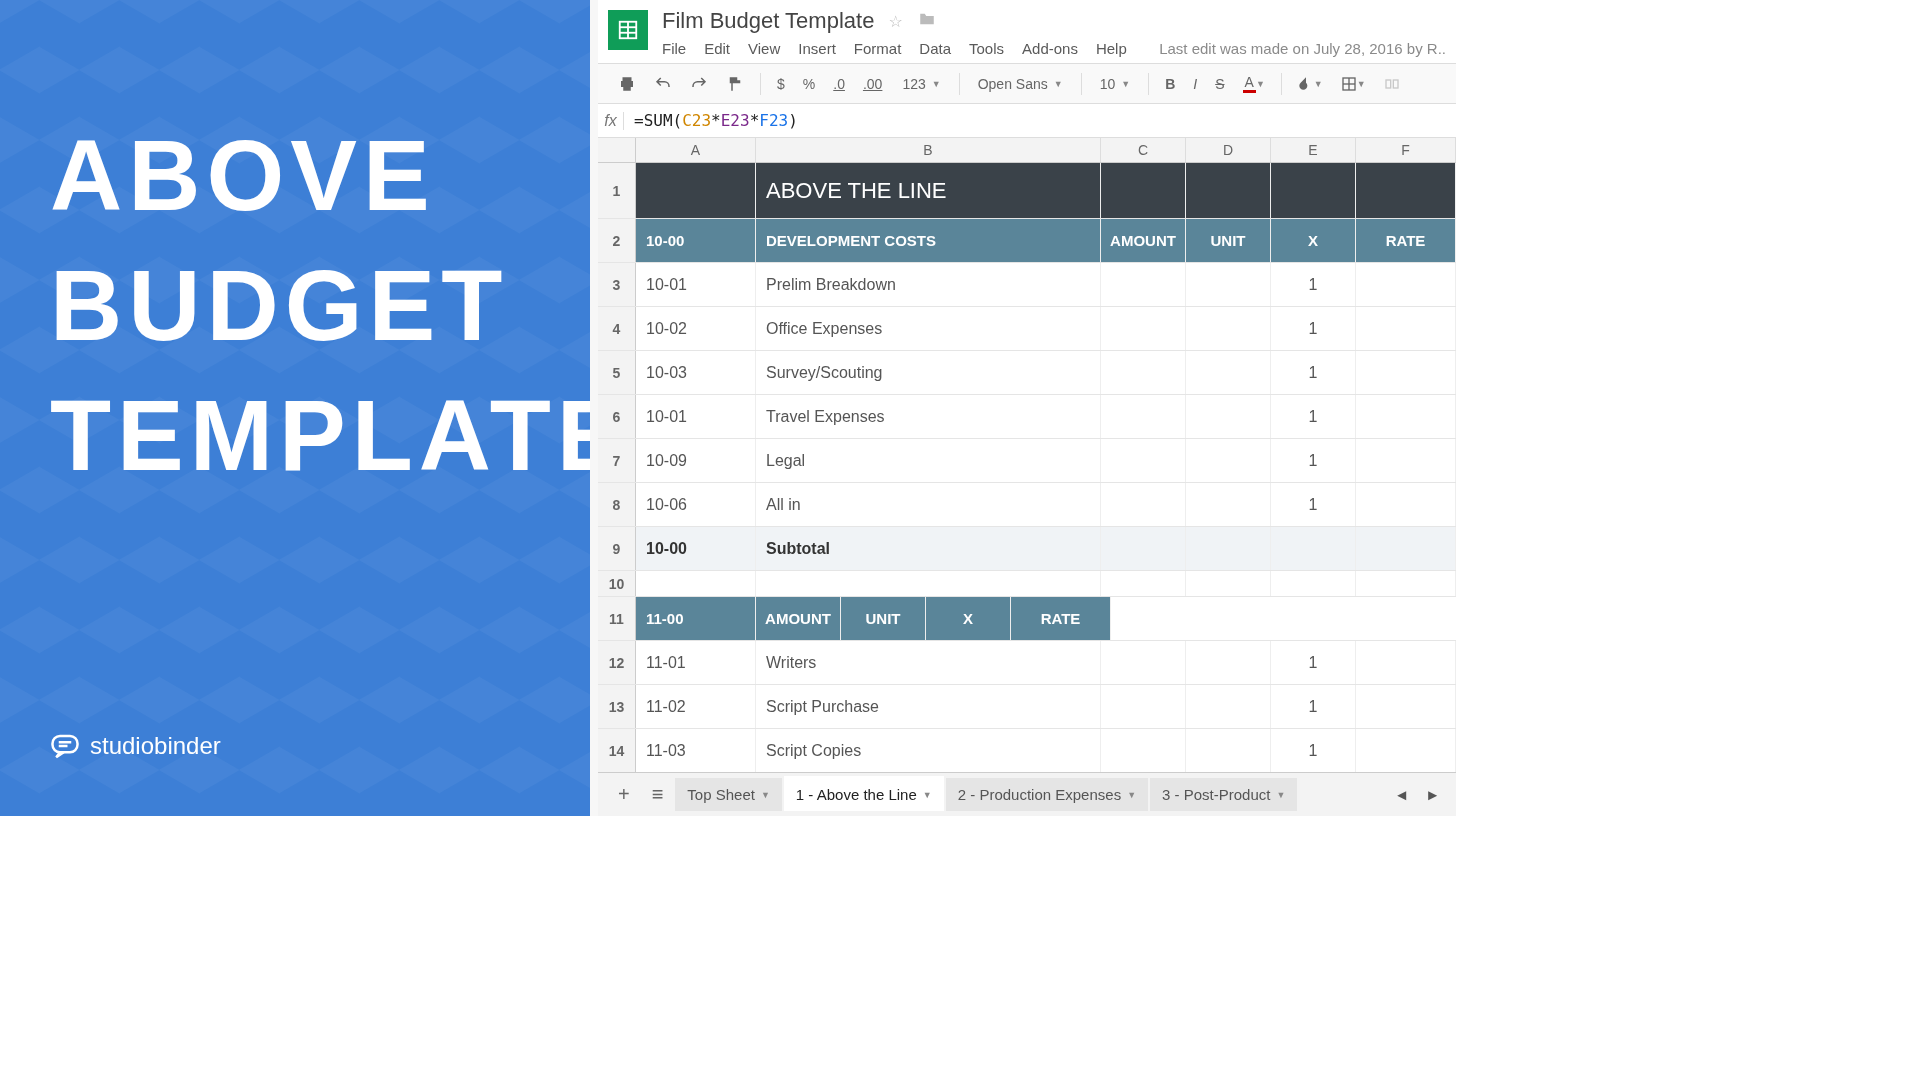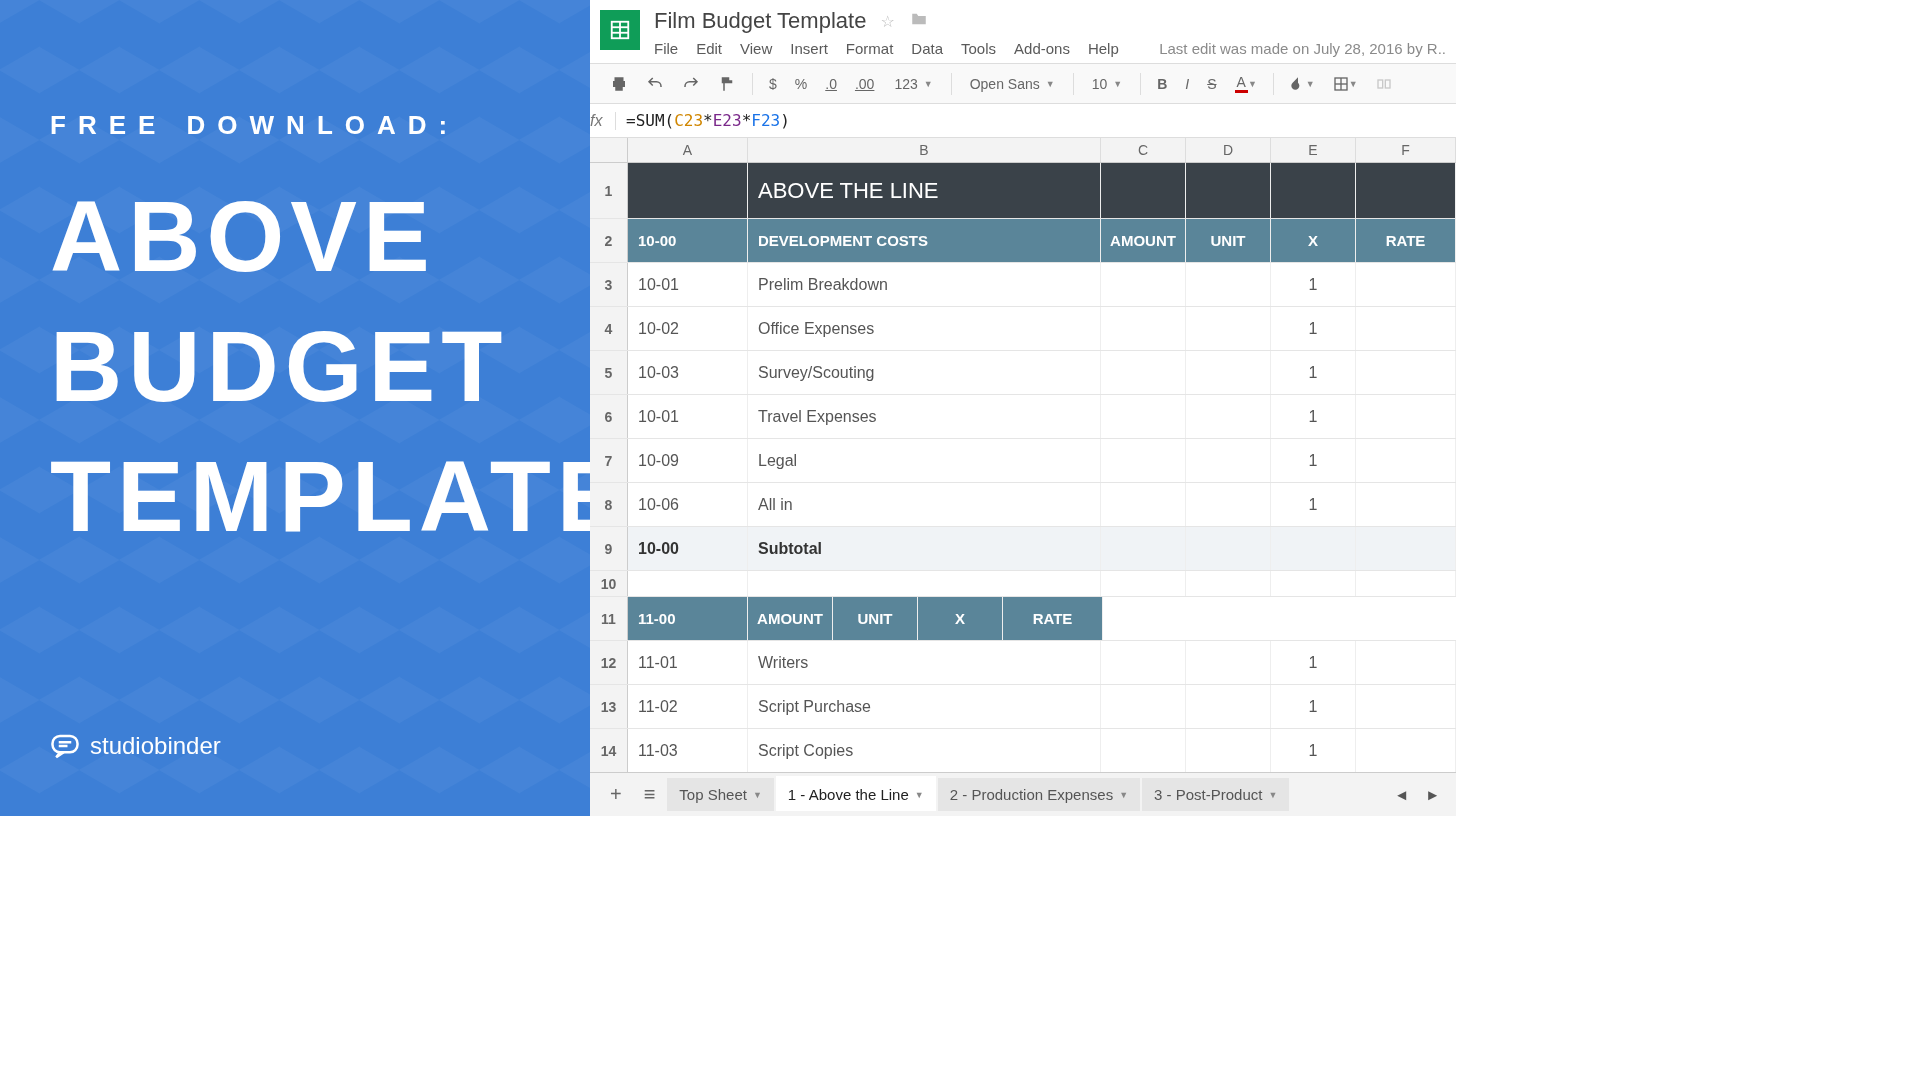--- a/index.html
+++ b/index.html
@@ -53,20 +53,21 @@
 }
 .studio-logo svg { width: 30px; height: 30px; }
 
 .sheets-app {
   flex: 1;
   display: flex;
   flex-direction: column;
   background: #f7f7f7;
   position: relative;
   overflow: hidden;
+  padding-left: 8px;
 }
 .app-header {
   display: flex;
   padding: 6px 10px 0 10px;
   gap: 14px;
   background: #fff;
 }
 .app-logo {
   width: 40px; height: 40px;
   background: #0f9d58;
@@ -121,21 +122,21 @@
 
 .formula-bar {
   display: flex;
   align-items: center;
   border-bottom: 1px solid #ddd;
   background: #fff;
   font-size: 16px;
   height: 34px;
 }
 .formula-bar .fx {
-  width: 26px; font-style: italic; color:#777; border-right:1px solid #ddd;
+  width: 26px; text-align:center; font-style: italic; color:#777; border-right:1px solid #ddd;
 }
 .formula-bar .formula-input {
   padding: 0 10px;
   font-family: 'Consolas', monospace;
   color: #222;
   display: flex;
 }
 .ref-c { color:#d08600; }
 .ref-e { color:#7a288a; }
 .ref-f { color:#1a73e8; }
@@ -192,21 +193,20 @@
 }
 .sheet-tabs .tab.active { background:#fff; border-top:2px solid #fff; margin-top:-2px; color:#222;}
 .nav-arrows { margin-left:auto; display:flex; gap:4px;}
 .nav-arrows span{padding:4px 6px; cursor:pointer}
 .add-tab,.all-tabs{padding:6px 10px;cursor:pointer;font-size:20px;color:#666}
 </style>
 </head>
 <body>
 
 <div class="promo-panel">
-  <div class="promo-subtitle">FREE DOWNLOAD:</div>
   <div class="promo-title">
     <div>ABOVE</div>
     <div>BUDGET</div>
     <div>TEMPLATE</div>
   </div>
   <div class="studio-logo">
     <svg viewBox="0 0 24 24" fill="none" stroke="#fff" stroke-width="2">
       <rect x="2" y="4" width="20" height="13" rx="6"></rect>
       <path d="M8 17 L5 21 L11 17"></path>
       <line x1="7" y1="9" x2="17" y2="9"></line>

